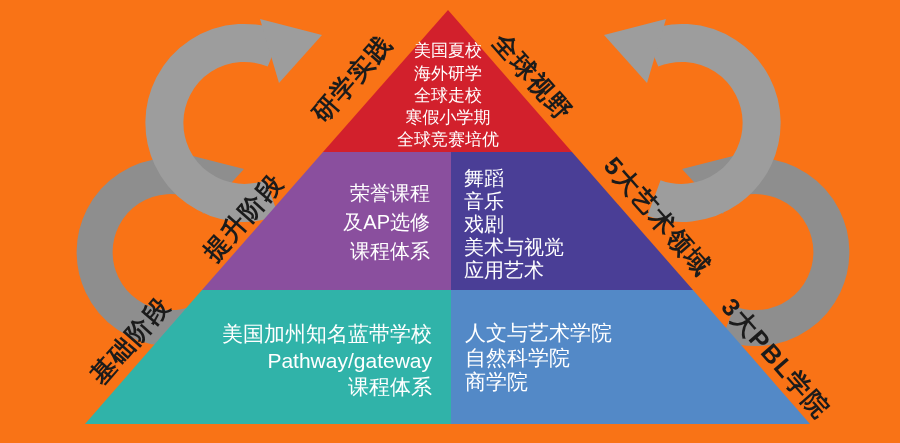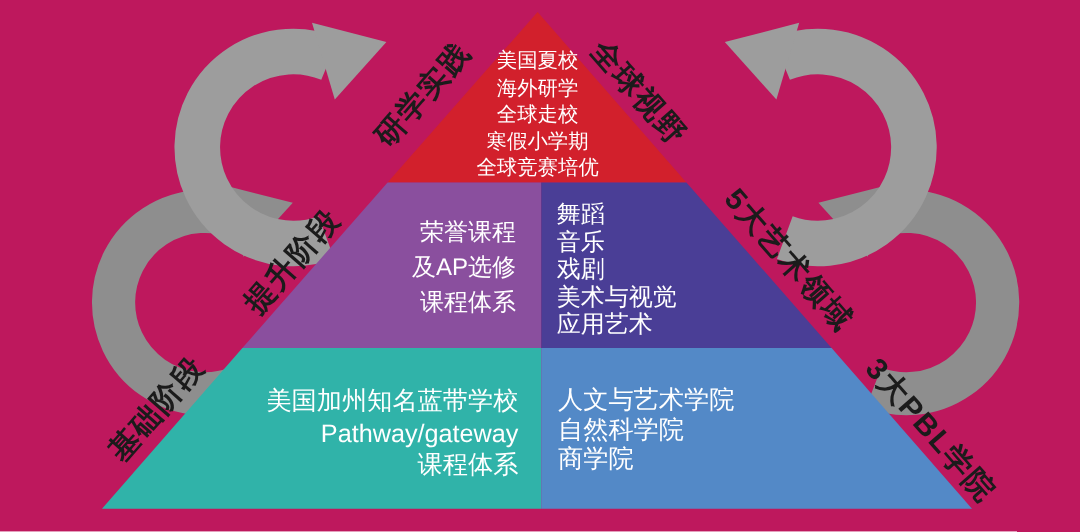--- a/index.html
+++ b/index.html
@@ -8,21 +8,21 @@
     background: #ffffff;
     width: 900px;
     height: 443px;
     overflow: hidden;
     font-family: "Liberation Sans", sans-serif;
   }
   .stage {
     position: relative;
     width: 900px;
     height: 443px;
-    background: #be185d;
+    background: #f97316;
   }
   svg { display: block; }
   svg text {
     font-family: "Liberation Sans", sans-serif;
   }
   .tier-line {
     fill: #ffffff;
   }
   .tier-line.top   { font-size: 17px; }
   .tier-line.mid   { font-size: 20px; }

